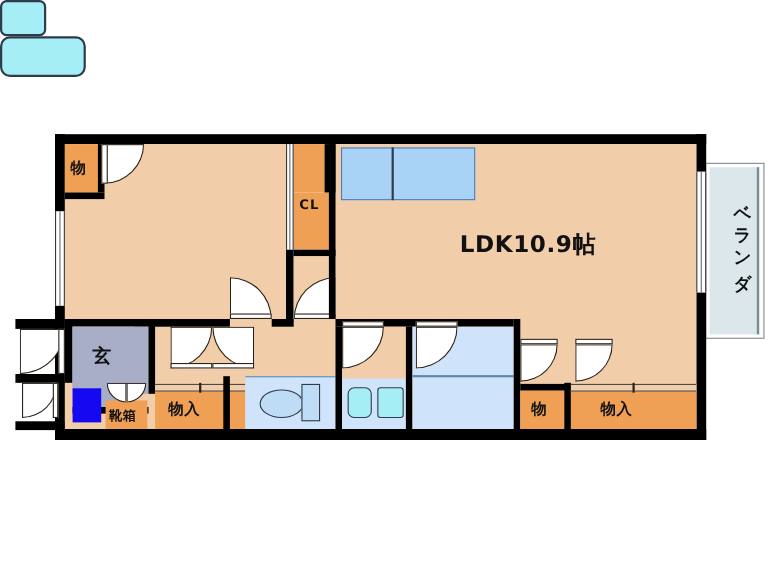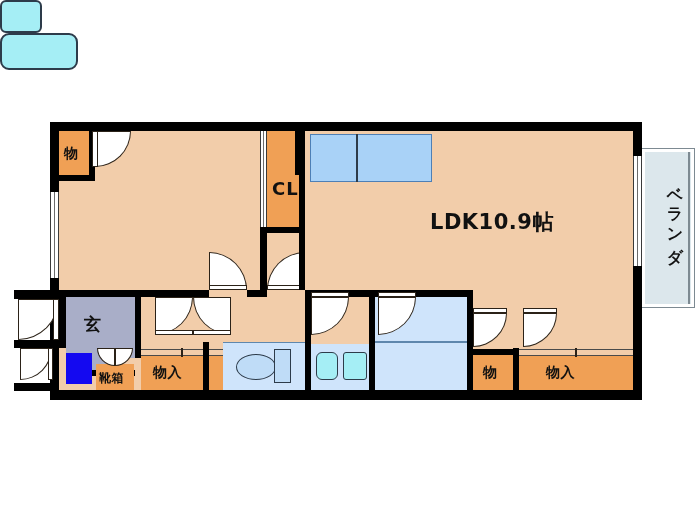--- a/index.html
+++ b/index.html
@@ -38,21 +38,21 @@
     color: #111111;
     font-weight: 700;
     white-space: nowrap;
     line-height: 1;
     letter-spacing: 0.5px;
   }
   .lbl-room   { font-size: 21px; }
   .lbl-mid    { font-size: 17px; }
   .lbl-small  { font-size: 14px; }
   .lbl-tiny   { font-size: 12px; }
-  .lbl-cl     { font-size: 18px; letter-spacing: 1px; }
+  .lbl-cl     { font-size: 12px; letter-spacing: 1px; }
   .lbl-vert {
     writing-mode: vertical-rl;
     text-orientation: upright;
     font-size: 16px;
     letter-spacing: 2px;
   }
 
   
   .swing {
     position: absolute;
@@ -166,21 +166,21 @@
   <div class="swing sw-tl" style="left:267px; top:252px; width:38px; height:38px;"></div>
   <div class="leaf" style="left:267px; top:285px; width:38px; height:5px;"></div>
 
   <div class="abs wall" style="left:299px; top:131px; width:6px; height:159px;"></div>
 
   <div class="abs waterdeep" style="left:310px; top:134px; width:122px; height:48px;"></div>
   <div class="outline" style="left:310px; top:134px; width:122px; height:48px; border-color:#4e7fb5;"></div>
   <div class="thinline" style="left:356px; top:134px; width:1.6px; height:48px; background:#2d3b4a;"></div>
   <div class="sinkbox" style="left:378px; top:144px; width:38px; height:29px;"></div>
 
-  <div class="lbl lbl-room" style="left:430px; top:212px;">LDK10.9帖</div>
+  <div class="lbl lbl-room" style="left:418px; top:212px;">LDK10.9帖</div>
 
   <div class="win-v" style="left:633px; top:156px; width:9px; height:54px;"></div>
   <div class="win-v" style="left:633px; top:210px; width:9px; height:56px;"></div>
 
   <div class="abs wall" style="left:59px; top:290px; width:150px; height:7px;"></div>
   <div class="abs wall" style="left:247px; top:290px; width:20px; height:7px;"></div>
   <div class="abs wall" style="left:305px; top:290px; width:162px; height:7px;"></div>
 
   <div class="abs wall" style="left:59px; top:290px; width:7px; height:58px;"></div>
 

